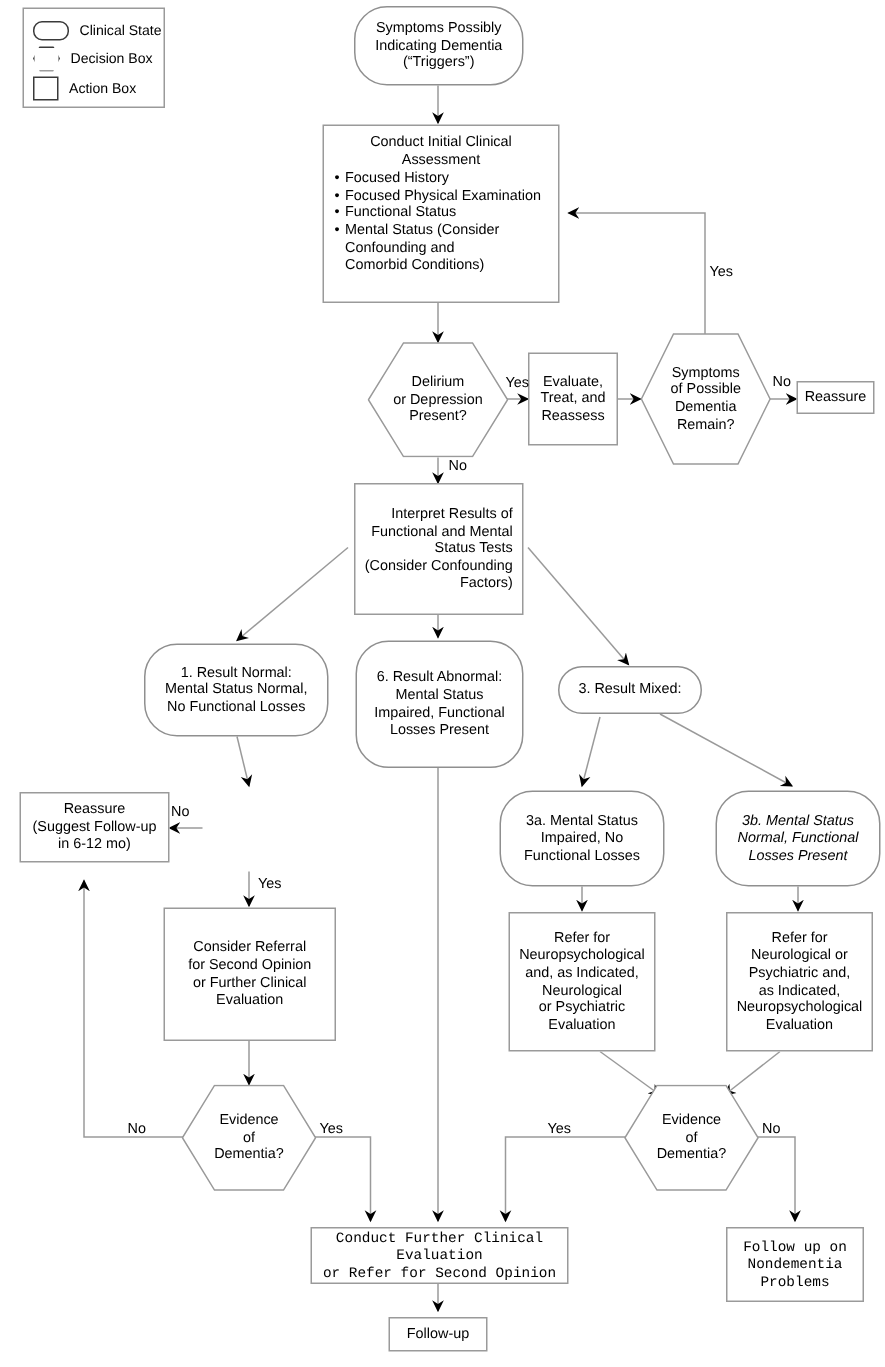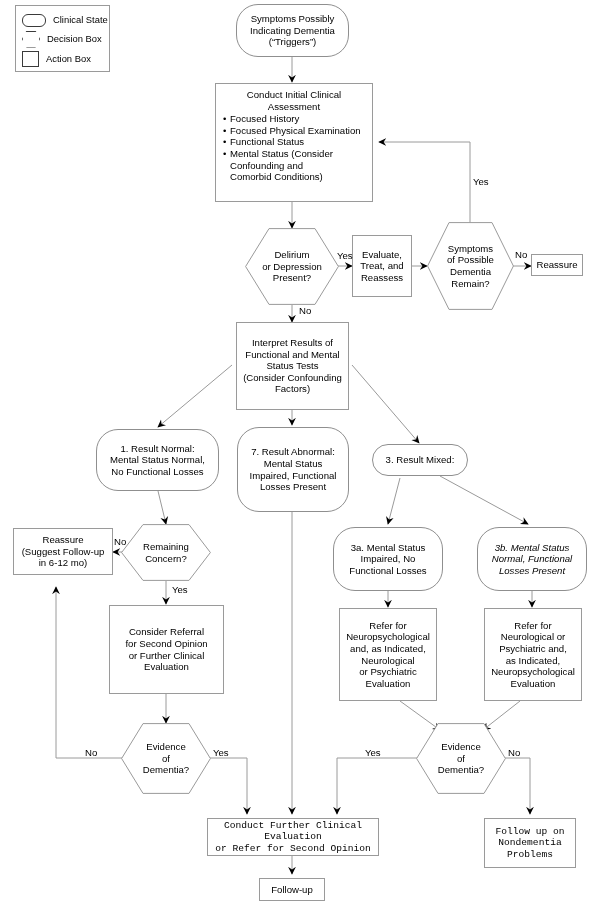--- a/index.html
+++ b/index.html
@@ -243,36 +243,36 @@
     <div class="htext">Symptoms
 of Possible
 Dementia
 Remain?</div>
   </div>
 
   <div class="node action" style="left:531px;top:254px;width:52px;height:22px;">
     <span>Reassure</span>
   </div>
 
-  <div class="node action" style="left:236px;top:322px;width:113px;height:88px;">
+  <div class="node action" style="left:236px;top:322px;width:113px;height:88px;text-align:right;">
     <span>Interpret Results of
 Functional and Mental
 Status Tests
 (Consider Confounding
 Factors)</span>
   </div>
 
   <div class="node state" style="left:96px;top:429px;width:123px;height:62px;">
     <span>1. Result Normal:
 Mental Status Normal,
 No Functional Losses</span>
   </div>
 
   <div class="node state" style="left:237px;top:427px;width:112px;height:85px;">
-    <span>7. Result Abnormal:
+    <span>6. Result Abnormal:
 Mental Status
 Impaired, Functional
 Losses Present</span>
   </div>
 
   <div class="node state" style="left:372px;top:444px;width:96px;height:32px;">
     <span>3. Result Mixed:</span>
   </div>
 
   <div class="node state" style="left:333px;top:527px;width:110px;height:64px;">
@@ -280,27 +280,20 @@
 Impaired, No
 Functional Losses</span>
   </div>
 
   <div class="node state" style="left:477px;top:527px;width:110px;height:64px;font-style:italic;">
     <span>3b. Mental Status
 Normal, Functional
 Losses Present</span>
   </div>
 
-  <div class="hexwrap" style="left:121px;top:524px;width:90px;height:57px;">
-    <svg width="90" height="57" viewBox="0 0 90 57">
-      <polygon points="22,0.6 68,0.6 89.4,28.5 68,56.4 22,56.4 0.6,28.5" fill="#fff" stroke="#9a9a9a" stroke-width="1"></polygon>
-    </svg>
-    <div class="htext">Remaining
-Concern?</div>
-  </div>
 
   <div class="node action" style="left:13px;top:528px;width:100px;height:47px;">
     <span>Reassure
 (Suggest Follow-up
 in 6-12 mo)</span>
   </div>
 
   <div class="node action" style="left:109px;top:605px;width:115px;height:89px;">
     <span>Consider Referral
 for Second Opinion

